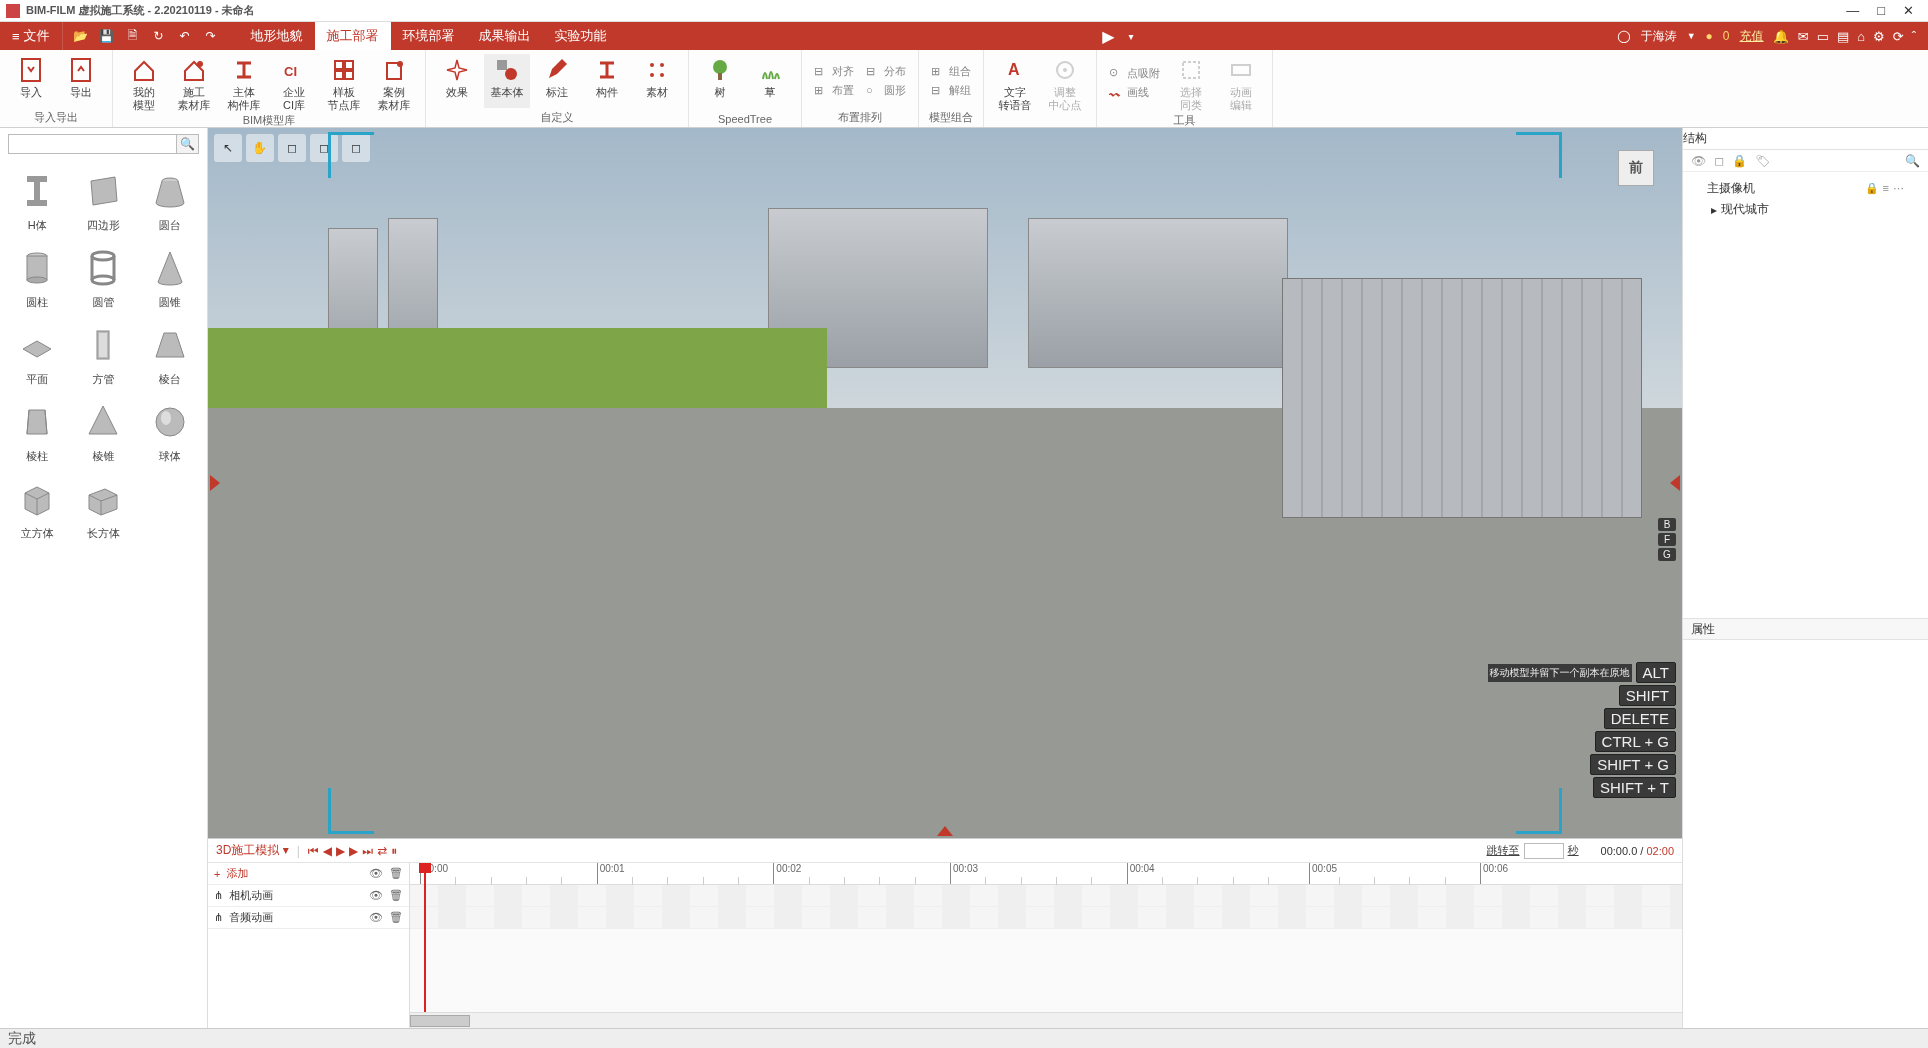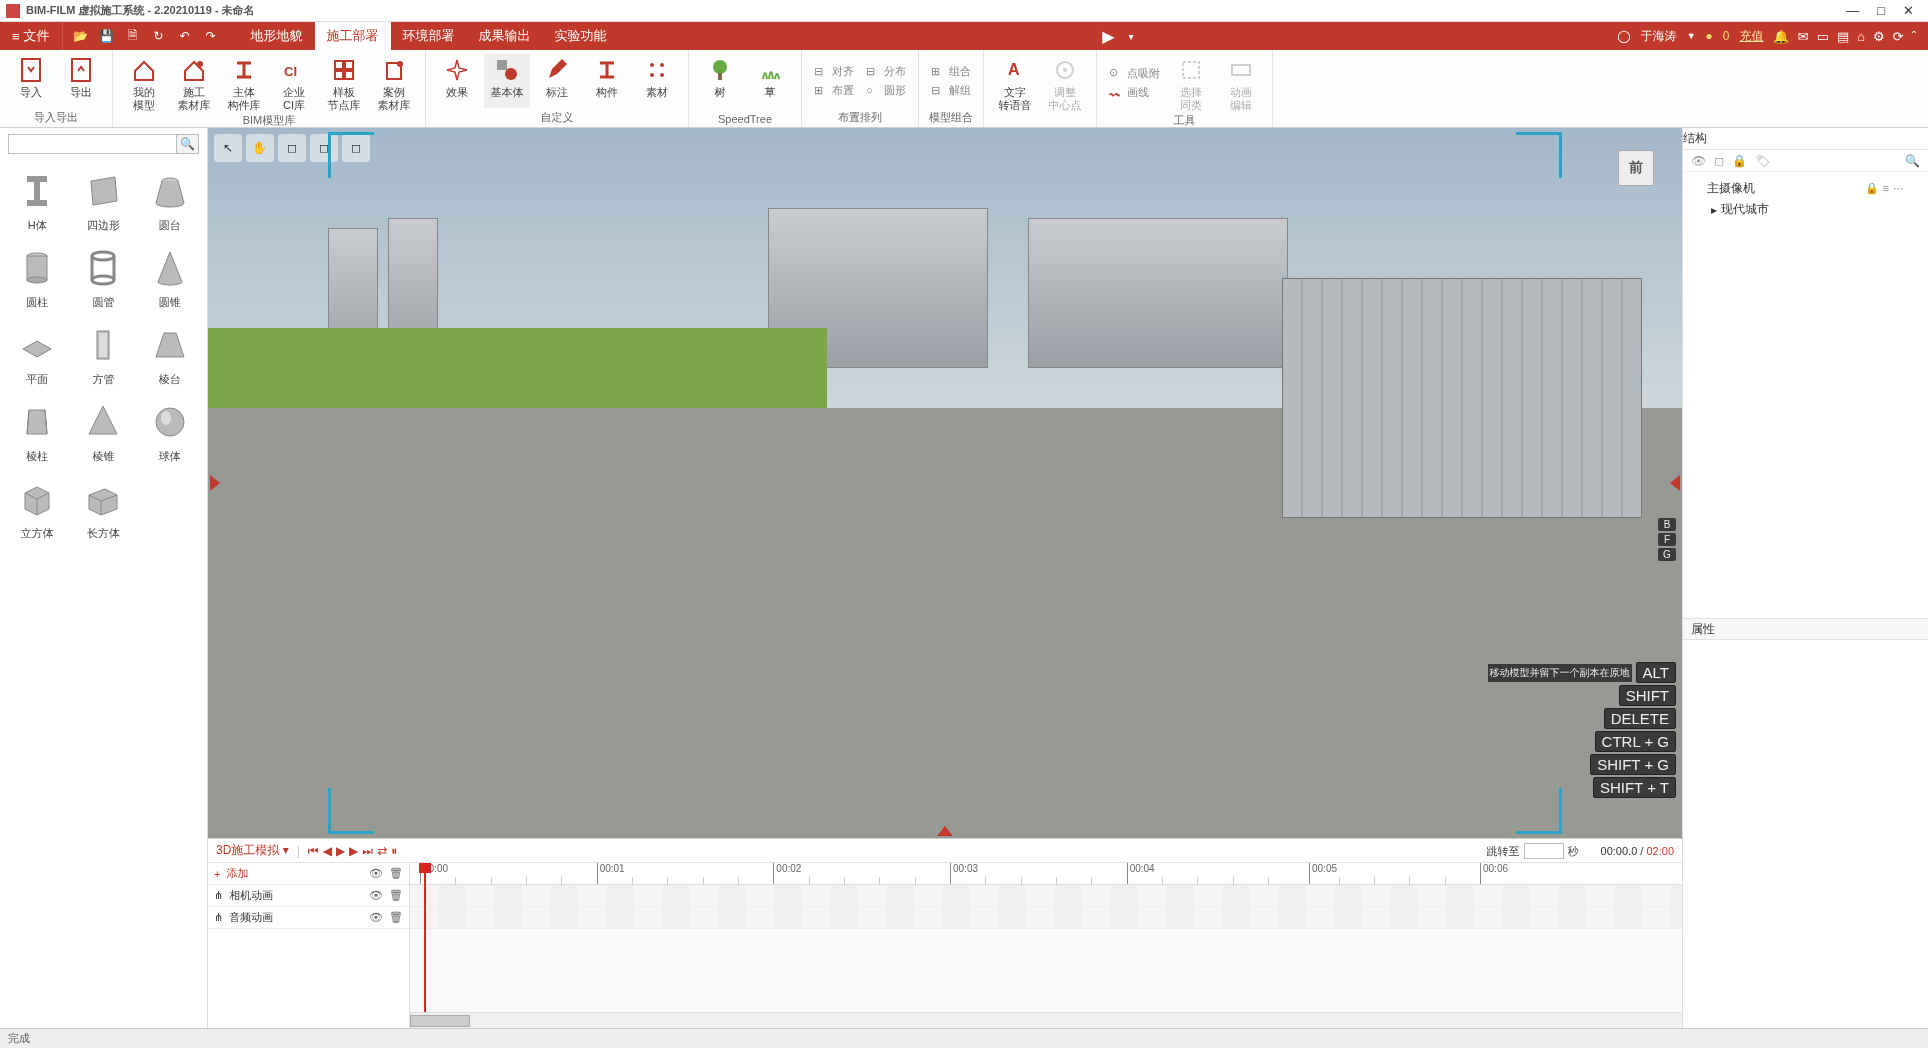--- a/index.html
+++ b/index.html
@@ -81,21 +81,21 @@
 .scene-road{position:absolute;left:0;top:280px;right:0;bottom:0;background:#969994;}
 .scene-bldg-r{position:absolute;right:40px;top:150px;width:360px;height:240px;background:repeating-linear-gradient(90deg,#b7bbbf 0 18px,#a2a6aa 18px 20px);border:1px solid #777;}
 
 
 .timeline { height:190px; background:#fff; border-top:1px solid #ccc; display:flex; flex-direction:column;}
 .tl-head { height:24px; display:flex; align-items:center; padding:0 8px; gap:8px; border-bottom:1px solid #e3e3e3;}
 .tl-head .mode { color:#c0392b; font-size:12px;}
 .tl-head .controls { display:flex; gap:4px; color:#c0392b;}
 .tl-head .controls span{font-size:12px;cursor:pointer;}
 .tl-head .spacer{flex:1;}
-.tl-head .jump{font-size:11px;color:#444; display:flex; align-items:flex-end; gap:4px;}
+.tl-head .jump{font-size:11px;color:#444; display:flex; align-items:center; gap:4px;text-decoration:underline;}
 .tl-head .jump input{width:40px;height:16px;border:1px solid #bbb;font-size:11px;}
 .tl-head .time-cur{font-size:11px;color:#333;margin-left:14px;}
 .tl-head .time-tot{font-size:11px;color:#c0392b;}
 .tl-body { flex:1; display:flex;}
 .tl-tracks-labels{ width:202px; border-right:1px solid #ddd;}
 .tl-row{ height:22px; display:flex; align-items:center; padding:0 6px; border-bottom:1px solid #eee; gap:6px; font-size:11px;}
 .tl-row.add{color:#c0392b;}
 .tl-row .ric{display:flex;gap:6px;margin-left:auto;color:#666;}
 .tl-tracks-area{ flex:1; position:relative; background:#fafafa;}
 .tl-ruler{ height:22px; border-bottom:1px solid #ddd; position:relative; background:#fff;}
@@ -112,21 +112,21 @@
 .right-panel { width:246px; background:#fff; border-left:1px solid #ddd; display:flex; flex-direction:column;}
 .rp-header { height:22px; padding:0 0; display:flex; align-items:center; border-bottom:1px solid #e2e2e2; font-size:12px; justify-content:space-between;}
 .rp-toolbar { height:22px; display:flex; align-items:center; gap:8px; padding:0 8px; color:#999; border-bottom:1px solid #eee;}
 .rp-tree { padding:6px 24px; font-size:12px;}
 .rp-tree .node { display:flex; align-items:center; gap:4px; padding:2px 0;}
 .rp-tree .ni { display:flex; gap:4px; margin-left:auto; color:#888; font-size:11px;}
 .rp-props-header{height:22px;padding:0 8px;display:flex;align-items:center;border-top:1px solid #e2e2e2;border-bottom:1px solid #e2e2e2;font-size:12px;background:#f7f7f7;margin-top:auto; position:absolute; top:490px; left:0; right:0;}
 .right-panel{position:relative;}
 
 
-.statusbar{height:20px;background:#eee;border-top:1px solid #ccc;display:flex;align-items:center;padding:0 8px;font-size:11px;color:#555;}
+.statusbar{height:20px;background:#eee;border-top:1px solid #ccc;display:flex;align-items:center;padding:0 8px;font-size:14px;color:#555;}
 
 svg{display:block;}
 </style>
 </head>
 <body>
 
 <div class="titlebar">
   <div class="app-icon"></div>
   <div class="title">BIM-FILM 虚拟施工系统 - 2.20210119 - 未命名</div>
   <div class="win-btns">

